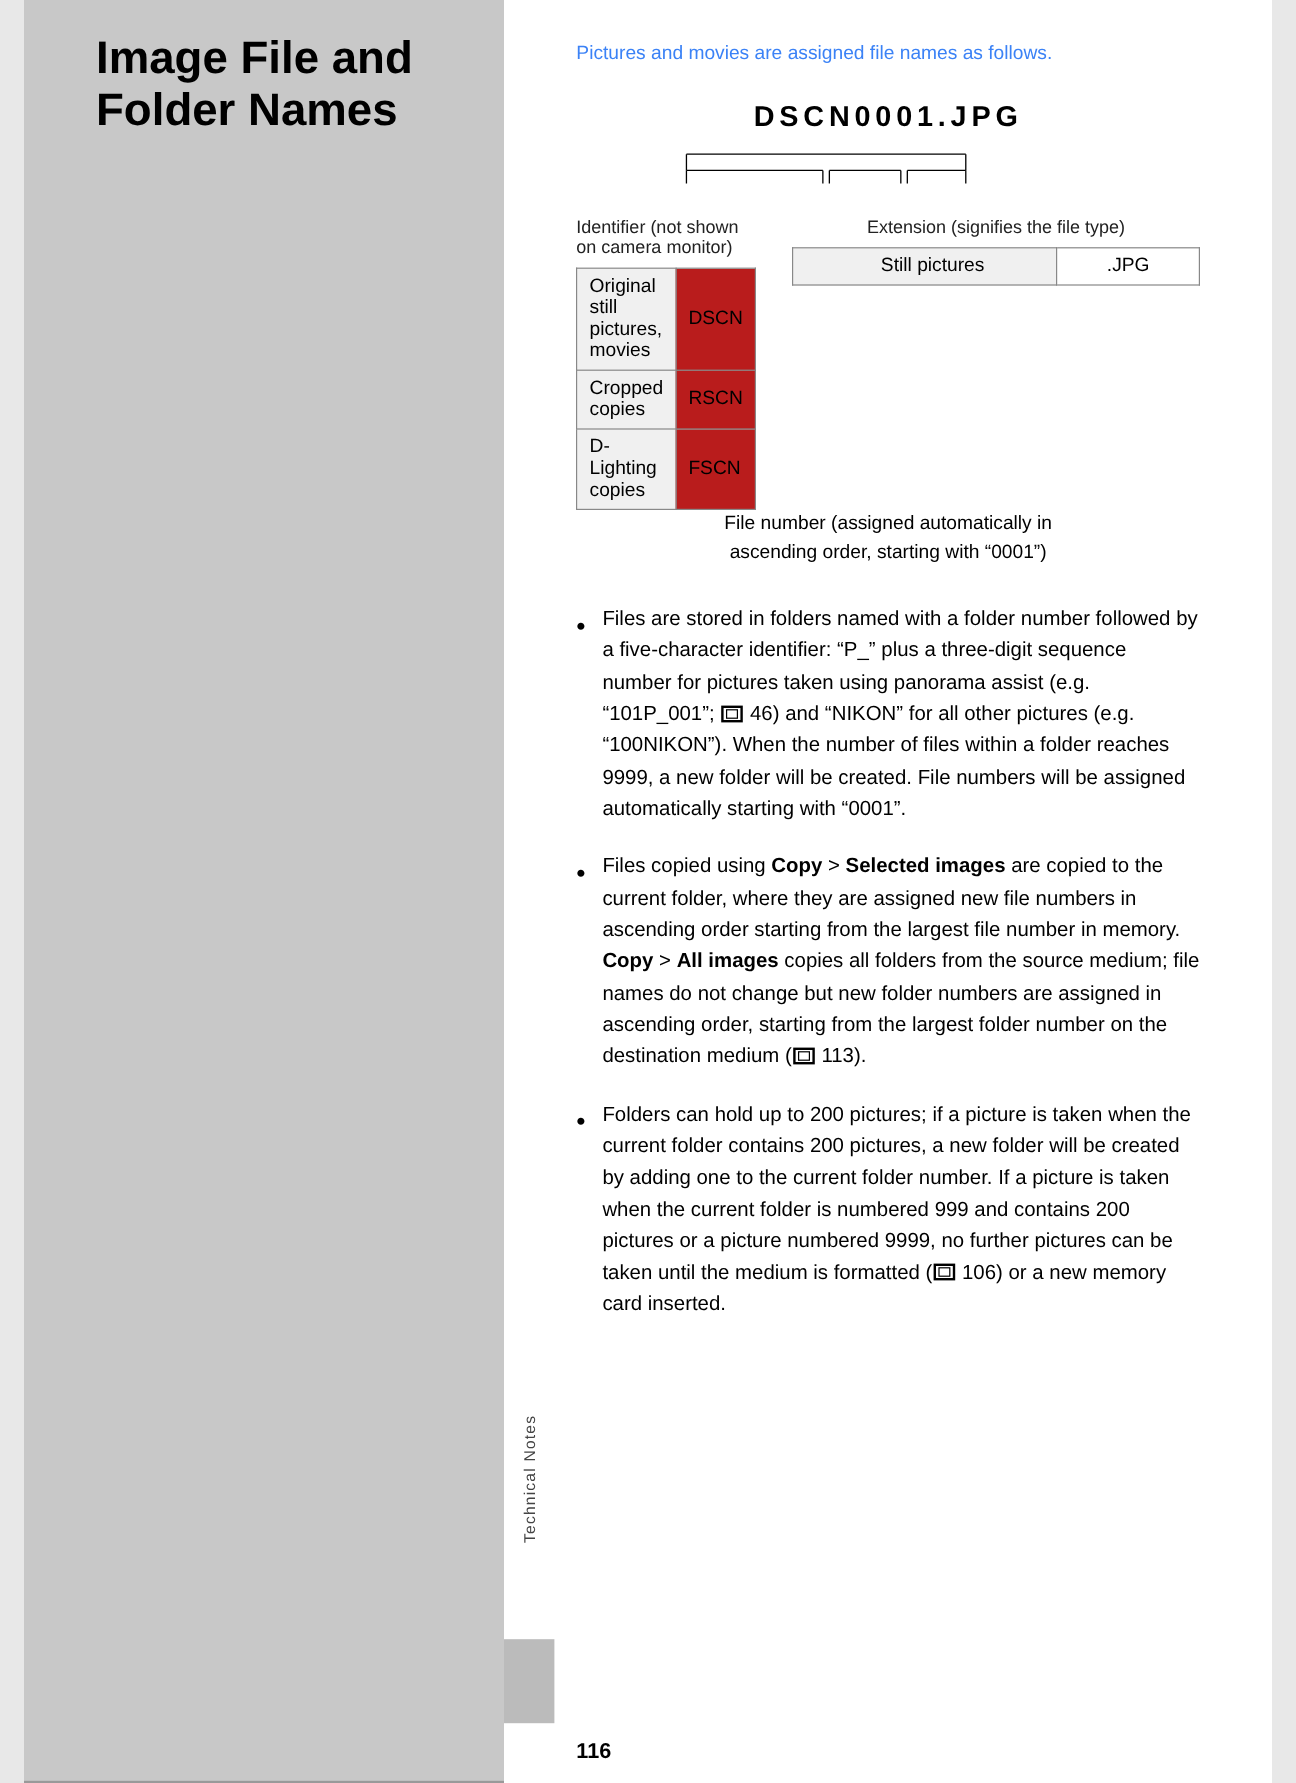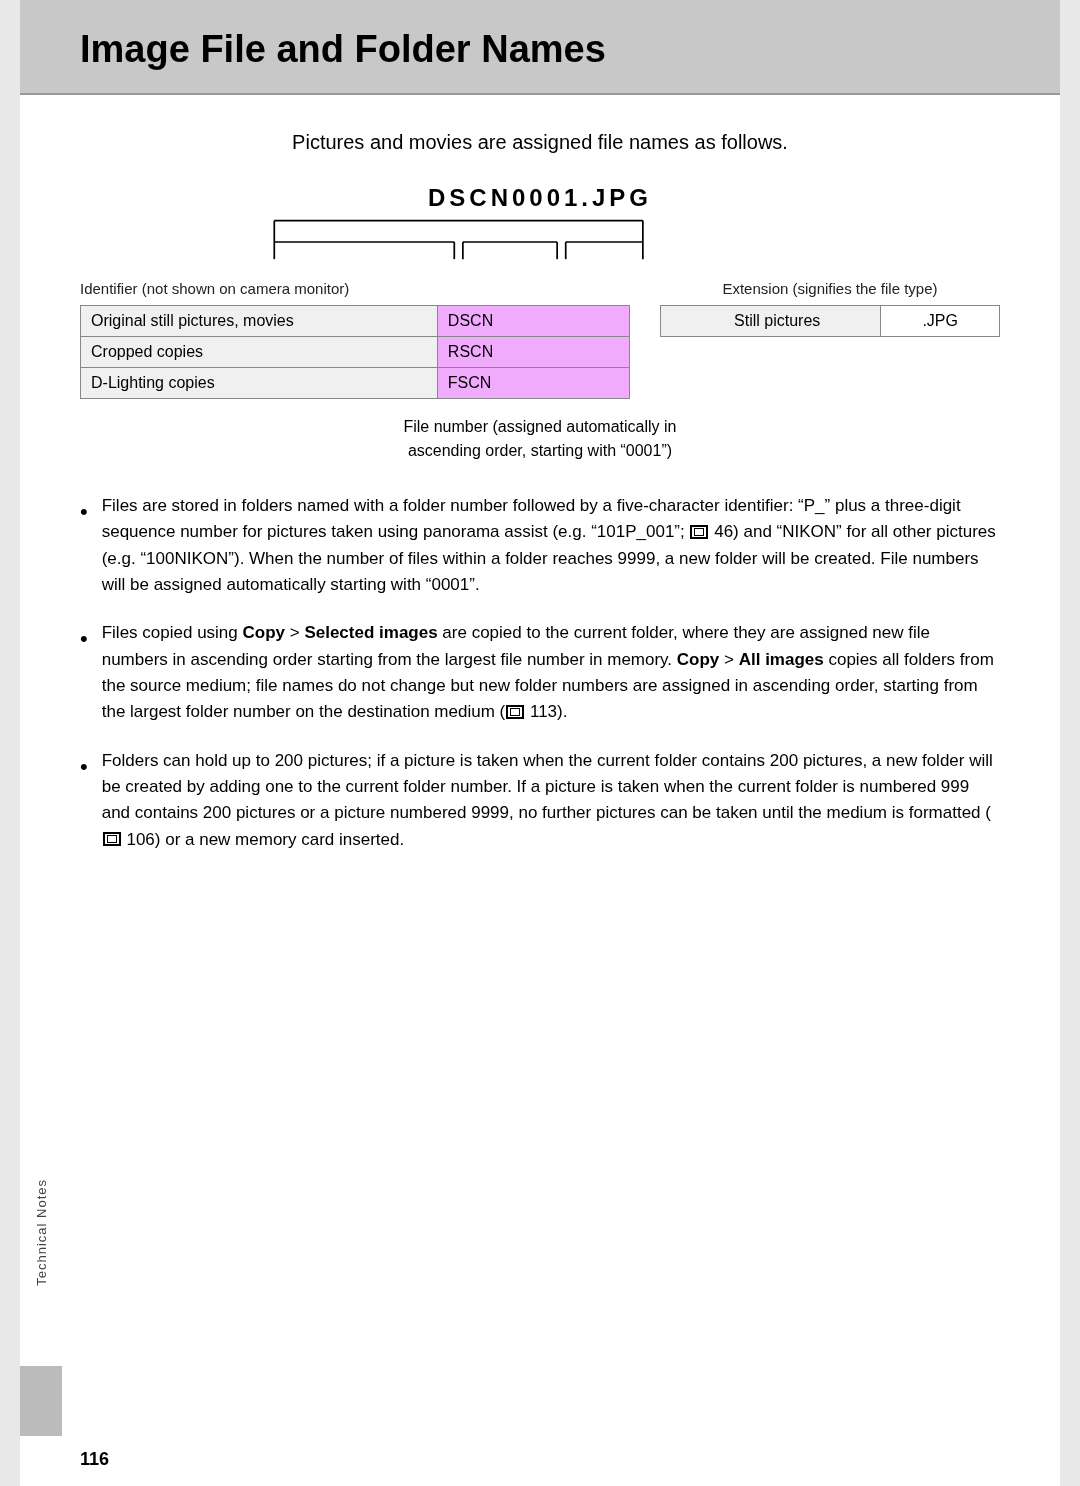--- a/index.html
+++ b/index.html
@@ -12,21 +12,21 @@
       min-height: 100vh;
       font-family: Arial, sans-serif;
     }
 
     .page {
       width: 1040px;
       min-height: 1486px;
       background: #ffffff;
       position: relative;
       display: flex;
-      flex-direction: column;
+      flex-direction: row;
     }
 
     .header-bar {
       background: #c8c8c8;
       padding: 28px 60px 22px 60px;
       border-bottom: 2px solid #999;
     }
 
     .page-title {
       font-size: 38px;
@@ -35,25 +35,24 @@
       font-family: Arial, sans-serif;
     }
 
     .content {
       padding: 36px 60px 60px 60px;
       flex: 1;
       position: relative;
     }
 
     .intro-text {
-      font-size: 20px;
-      color: #000000;
+      font-size: 16px;
+      color: #3b82f6;
       margin-bottom: 30px;
       font-family: Arial, sans-serif;
-      text-align: center;
     }
 
     
     .diagram-section {
       margin-bottom: 30px;
       position: relative;
     }
 
     .filename-display {
       text-align: center;
@@ -107,41 +106,40 @@
       margin-top: 48px;
     }
 
     td.label-cell {
       background: #f0f0f0;
       font-weight: normal;
       width: 65%;
     }
 
     td.code-cell {
-      background: #f0abfc;
+      background: #b91c1c;
       font-weight: normal;
       width: 35%;
     }
 
     td.ext-label {
       background: #f0f0f0;
       width: 65%;
       padding-left: 23px;
     }
 
     td.ext-value {
       background: #fff;
       width: 35%;
     }
 
     .file-number-note {
       text-align: center;
       font-size: 16px;
       color: #000;
-      margin-top: 16px;
       margin-bottom: 30px;
       font-family: Arial, sans-serif;
       line-height: 1.5;
     }
 
     .bullet-list {
       list-style: none;
       padding: 0;
       margin: 0;
     }

